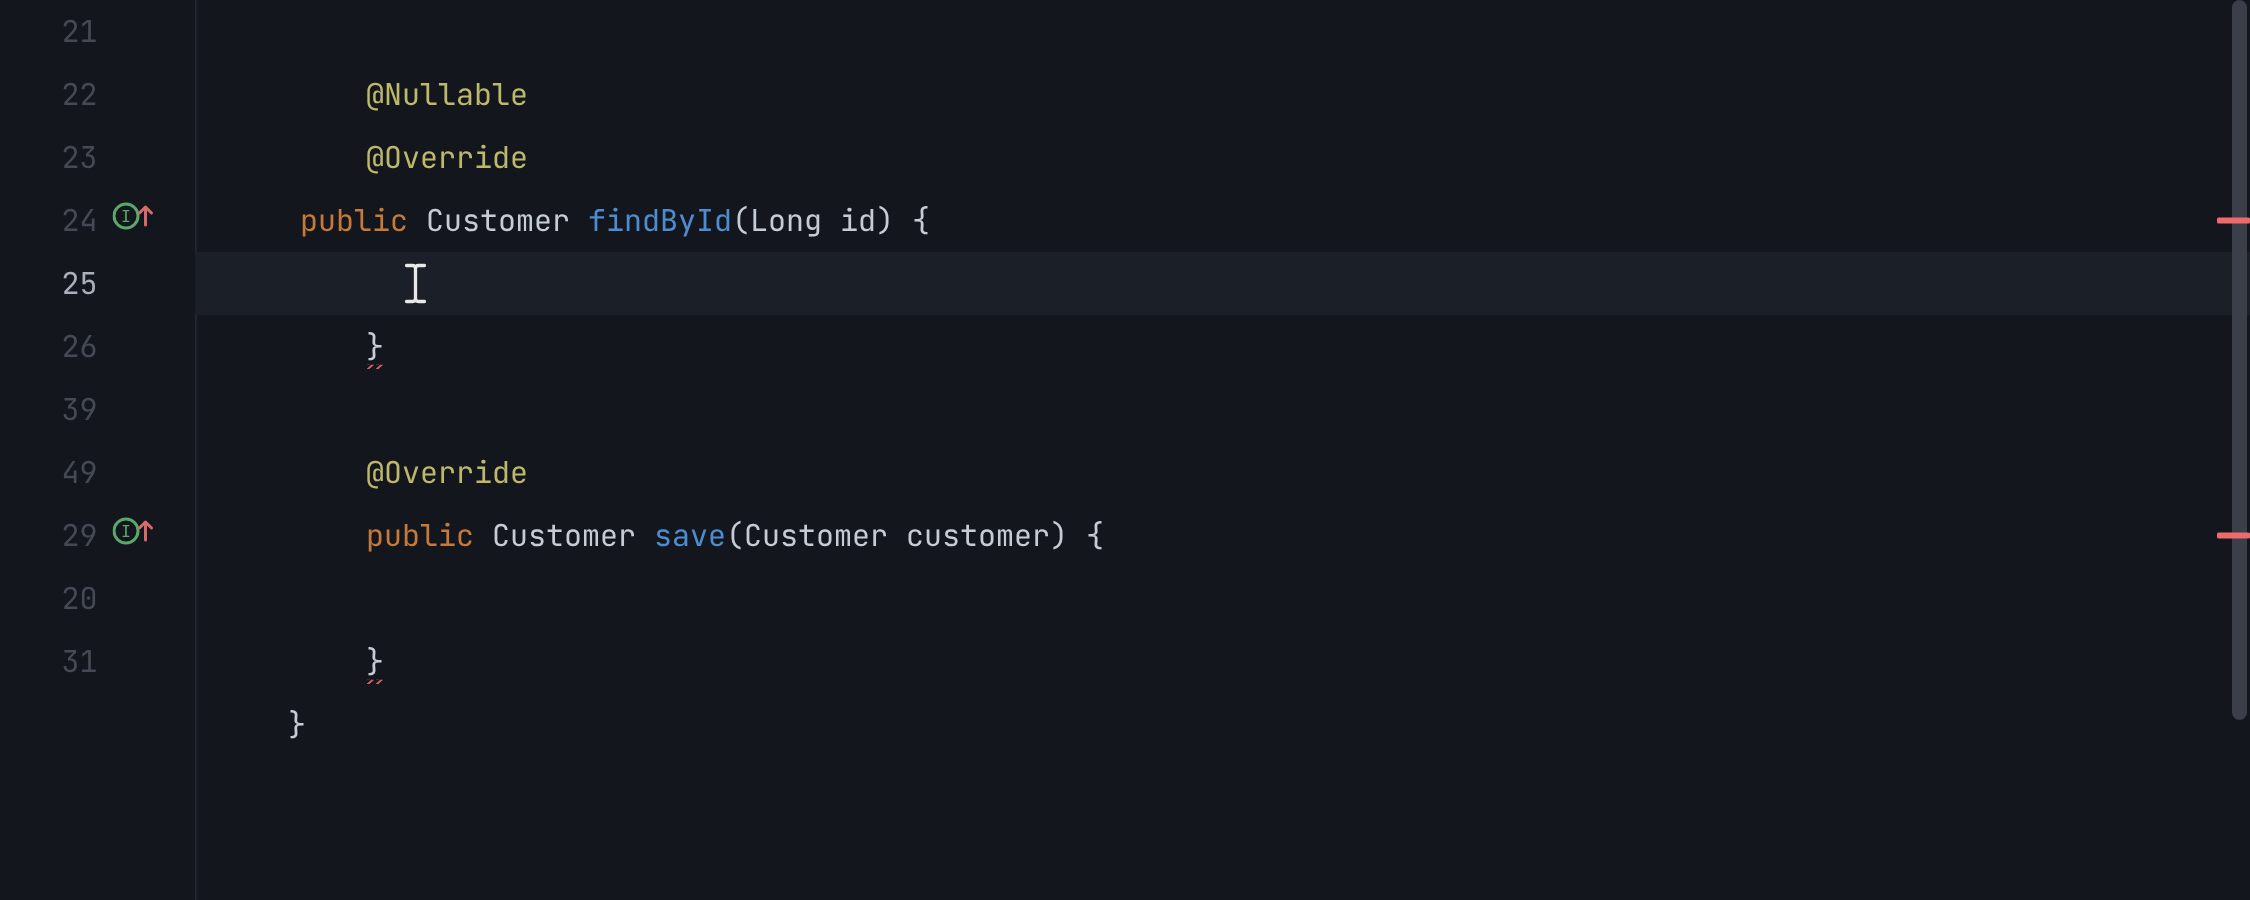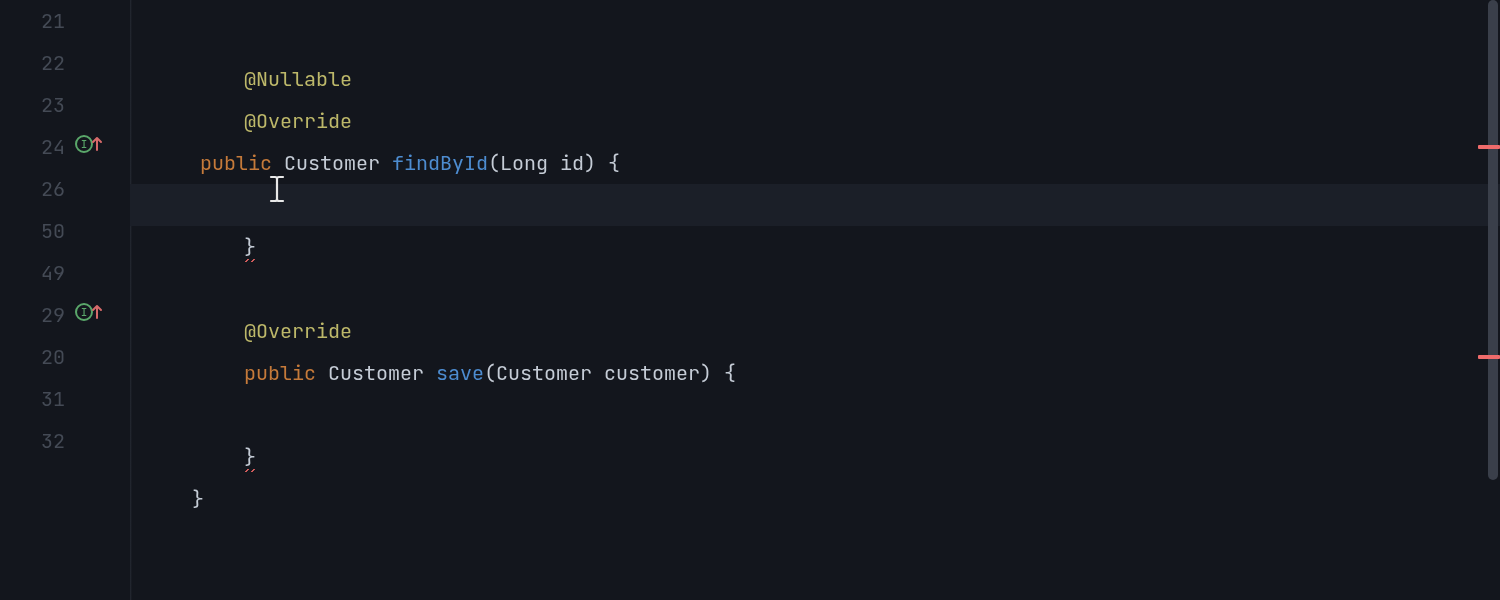--- a/index.html
+++ b/index.html
@@ -167,56 +167,56 @@
           <div class="line-num">23</div>
         </div>
         <div class="line" style="height: 42px;">
           <div class="line-num">24</div>
           <span class="gutter-icon"><svg width="28" height="24" viewBox="0 0 28 24">
               <circle cx="9" cy="12" r="8" fill="none" stroke="#5aa76a" stroke-width="2"></circle>
               <text x="9" y="16" text-anchor="middle" font-size="11" font-family="monospace" fill="#5aa76a">I</text>
               <path d="M22 18 L22 6 M18 10 L22 6 L26 10" stroke="#d66a6a" stroke-width="2" fill="none" stroke-linecap="round" stroke-linejoin="round"></path>
             </svg></span>
         </div>
+        <div class="line current" style="height: 42px;">
+          <div class="line-num">25</div>
+        </div>
         <div class="line" style="height: 42px;">
           <div class="line-num">26</div>
         </div>
         <div class="line" style="height: 42px;">
-          <div class="line-num">50</div>
+          <div class="line-num">39</div>
         </div>
         <div class="line" style="height: 42px;">
           <div class="line-num">49</div>
         </div>
         <div class="line" style="height: 42px;">
           <div class="line-num">29</div>
           <span class="gutter-icon"><svg width="28" height="24" viewBox="0 0 28 24">
               <circle cx="9" cy="12" r="8" fill="none" stroke="#5aa76a" stroke-width="2"></circle>
               <text x="9" y="16" text-anchor="middle" font-size="11" font-family="monospace" fill="#5aa76a">I</text>
               <path d="M22 18 L22 6 M18 10 L22 6 L26 10" stroke="#d66a6a" stroke-width="2" fill="none" stroke-linecap="round" stroke-linejoin="round"></path>
             </svg></span>
         </div>
         <div class="line" style="height: 42px;">
           <div class="line-num">20</div>
         </div>
         <div class="line" style="height: 42px;">
           <div class="line-num">31</div>
         </div>
-        <div class="line" style="height: 42px;">
-          <div class="line-num">32</div>
-        </div>
       </div>
   </div>
   <div class="gutter-border"></div>
 
   <div class="code-area">
     <div class="lines-wrap" id="code-lines">
         <div class="line" style="height: 42px;">
           <div class="code" style="padding-left: 10px;"></div>
         </div>
-        <div class="line" style="height: 42px; margin-top: 16px;">
+        <div class="line" style="height: 42px;">
           <div class="code" style="padding-left: 114px;"><span class="tok-annotation">@Nullable</span></div>
         </div>
         <div class="line" style="height: 42px;">
           <div class="code" style="padding-left: 114px;"><span class="tok-annotation">@Override</span></div>
         </div>
         <div class="line" style="height: 42px;">
           <div class="code" style="padding-left: 70px;"><span class="tok-keyword">public</span><span> </span><span class="tok-type">Customer</span><span> </span><span class="tok-method">findById</span><span class="tok-punc">(</span><span class="tok-type">Long</span><span> </span><span class="tok-param">id</span><span class="tok-punc">)</span><span> </span><span class="tok-punc">{</span></div>
         </div>
         <div class="line current" style="height: 42px;">
           <div class="code-bg"></div>

